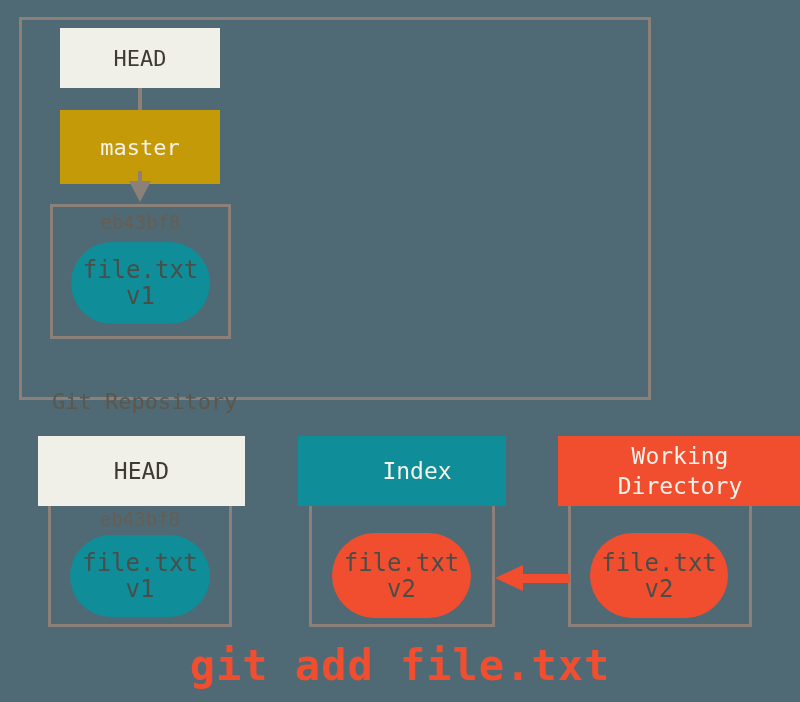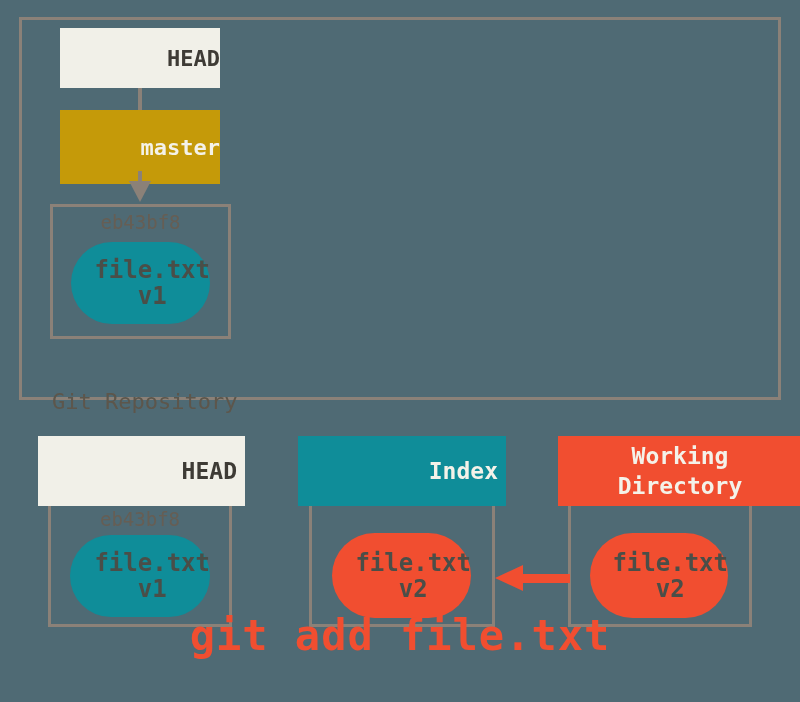--- a/index.html
+++ b/index.html
@@ -3,24 +3,24 @@
 <meta charset="utf-8">
 <style>
   html,body { margin:0; padding:0; }
   .stage {
     position:relative; width:800px; height:702px;
     background:var(--background,#4f6a74);
     font-family:"DejaVu Sans Mono", monospace;
     overflow:hidden;
   }
   .abs { position:absolute; box-sizing:border-box; }
-  .center { display:flex; align-items:center; justify-content:flex-end; text-align:center;font-weight:bold; }
+  .center { display:flex; align-items:center; justify-content:center; text-align:center; }
 
   
-  .repo-box   { left:19px; top:17px; width:762px; height:383px; border:3px solid var(--line,#8b8178); }
+  .repo-box   { left:19px; top:17px; width:632px; height:383px; border:3px solid var(--line,#8b8178); }
   .repo-label { left:30px; top:369px; font-size:22px; color:var(--repo-label-ink,#5d564b); }
 
   .head-top    { left:60px; top:28px;  width:160px; height:60px; background:var(--cream,#f1f0e8); color:var(--cream-ink,#3e3b35); font-size:22px; }
   .conn-1      { left:138px; top:88px;  width:4px;  height:22px; background:var(--line,#8b8178); }
   .master-box  { left:60px; top:110px; width:160px; height:74px; background:var(--gold,#c59a09); color:var(--light-text,#f4f2e9); font-size:22px; }
   .conn-2      { left:138px; top:171px; width:4px;  height:12px; background:var(--line,#8b8178); }
   .conn-2-head { left:129px; top:181px; width:0; height:0;
                  border-left:11px solid transparent; border-right:11px solid transparent;
                  border-top:21px solid var(--line,#8b8178); }
   .commit-box  { left:50px; top:204px; width:181px; height:135px; border:3px solid var(--line,#8b8178); }
@@ -44,21 +44,21 @@
   .head-hash   { left:48px; top:508px; width:184px; font-size:19px; color:var(--hash-ink,#665e54); text-align:center; }
   .head-blob   { left:70px;  top:535px; width:140px; height:82px; }
   .index-blob  { left:332px; top:533px; width:139px; height:85px; }
   .wd-blob     { left:590px; top:533px; width:138px; height:85px; }
 
   .arrow-tail  { left:519px; top:574px; width:51px; height:9px; background:var(--orange,#f14e30); }
   .arrow-head  { left:495px; top:565px; width:0; height:0;
                  border-top:13px solid transparent; border-bottom:13px solid transparent;
                  border-right:28px solid var(--orange,#f14e30); }
 
-  .caption { left:0; top:611px; width:800px; text-align:center;
+  .caption { left:0; top:641px; width:800px; text-align:center;
              font-size:42px; font-weight:bold; letter-spacing:1px;
              color:var(--orange,#f14e30); }
 </style>
 </head>
 <body>
 
 <div class="stage">
 
   <div class="abs repo-box">
     <div class="abs repo-label">Git Repository</div>

